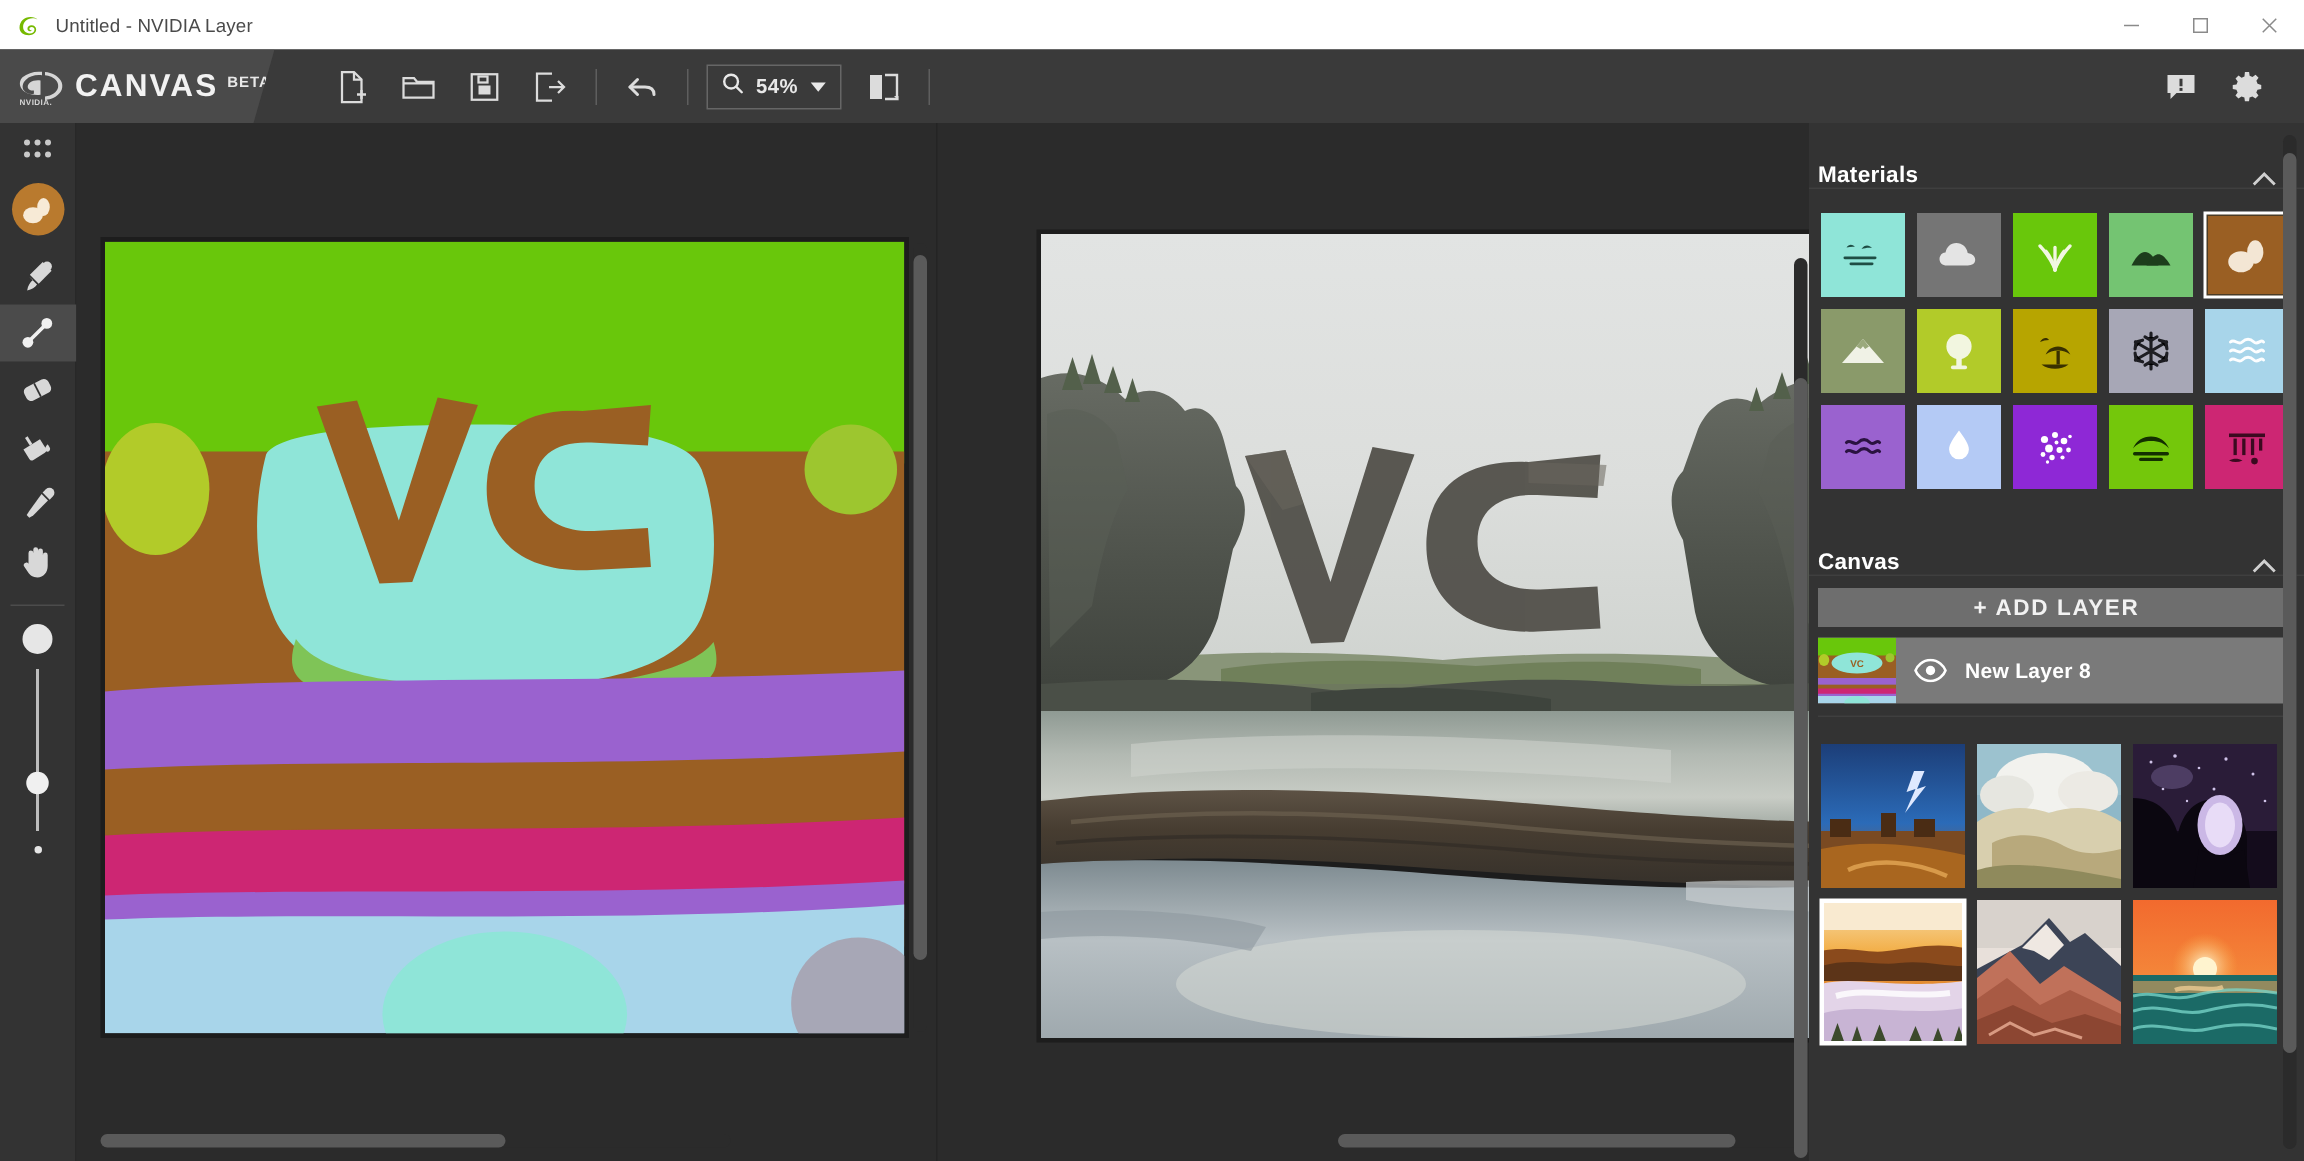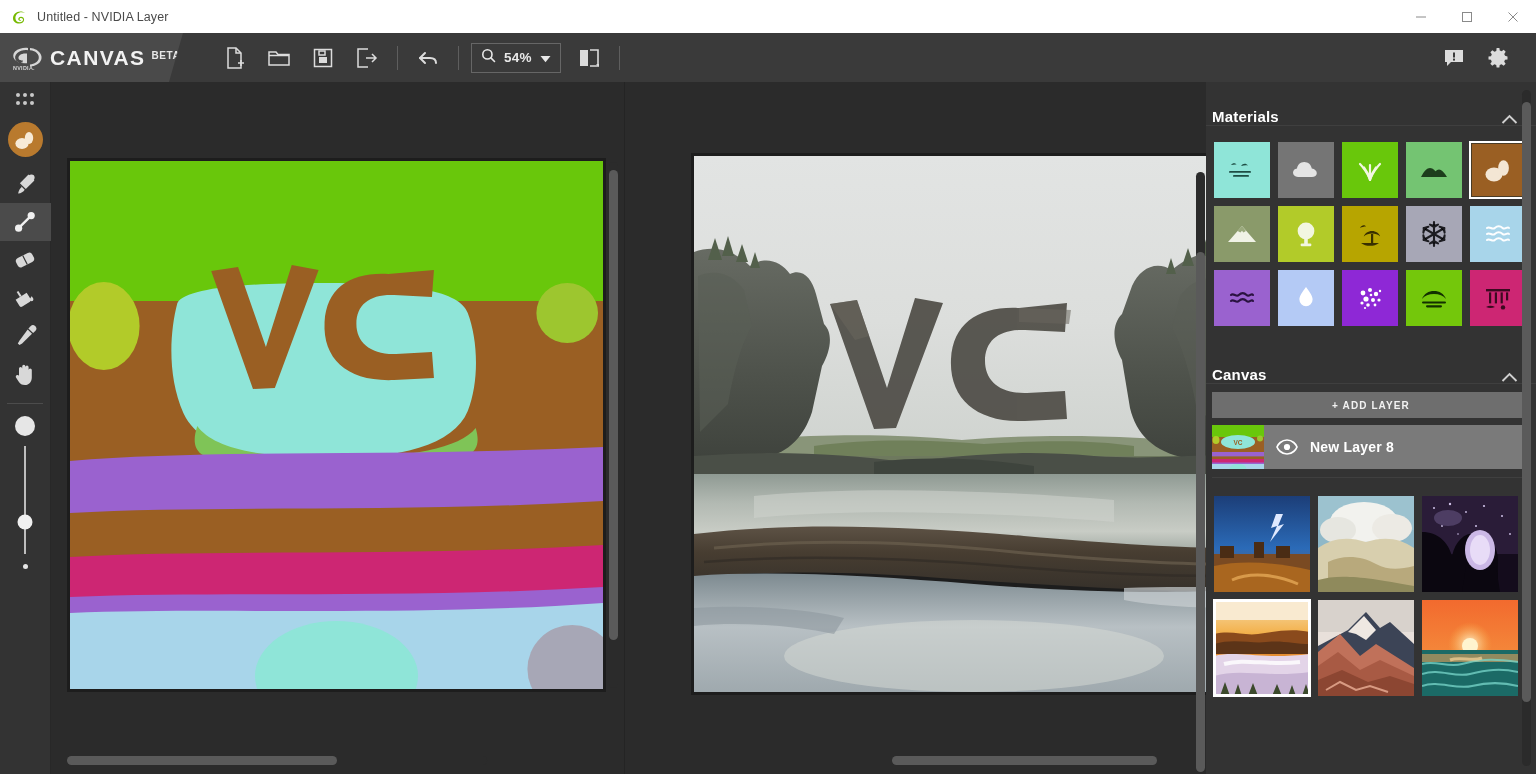--- a/index.html
+++ b/index.html
@@ -135,21 +135,21 @@
   }
   .mat {
     width:56px; height:56px; display:flex; align-items:center; justify-content:center;
     position:relative;
   }
   .mat.sel { outline:2px solid #ffffff; outline-offset:-1px; box-shadow:0 0 0 2px #4a3b25 inset; }
   .mat svg { display:block; }
 
   #layerbody { padding:8px 6px 4px 6px; }
   #addlayer {
-    height:26px; background:#6e6e6e; color:#f2f2f2; font-size:10px; font-weight:bold;
+    height:26px; background:#6e6e6e; color:#f2f2f2; font-size:15px; font-weight:bold;
     letter-spacing:1.1px; display:flex; align-items:center; justify-content:center;
   }
   #layerrow {
     margin-top:7px; height:44px; background:#7a7a7a; display:flex; align-items:center;
     padding-right:8px;
   }
   #layerthumb { width:52px; height:44px; flex:0 0 auto; overflow:hidden; }
   #layerthumb svg { display:block; width:52px; height:44px; }
   #eyebtn { width:46px; display:flex; align-items:center; justify-content:center; color:#ffffff; }
   #eyebtn svg { display:block; }

